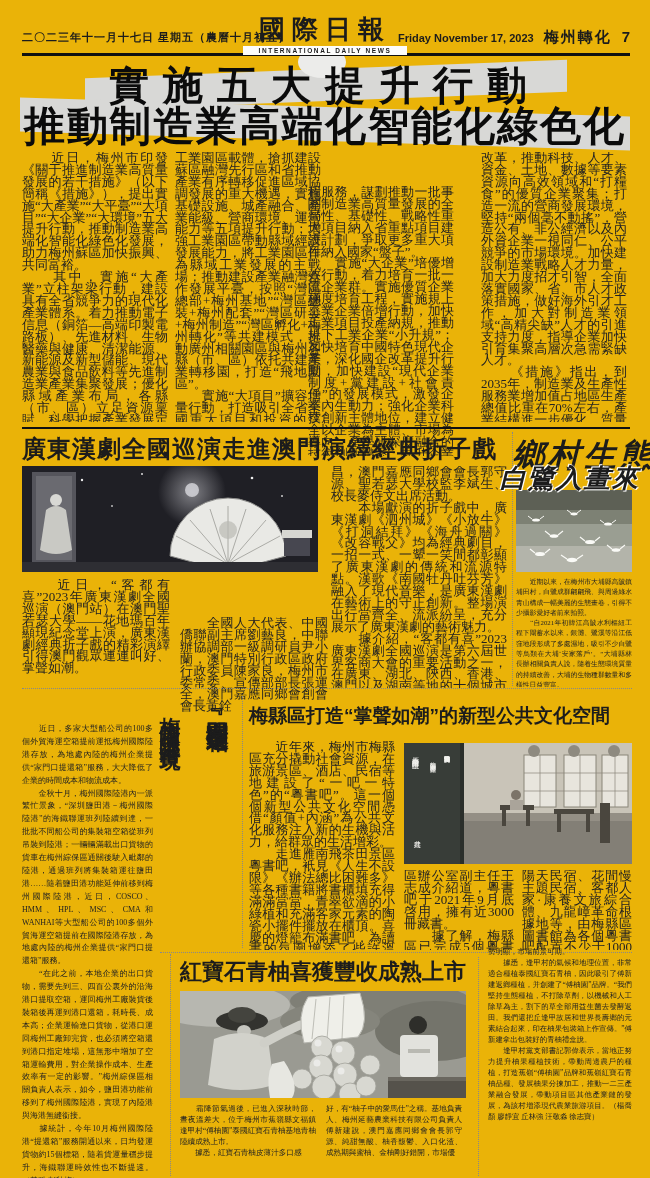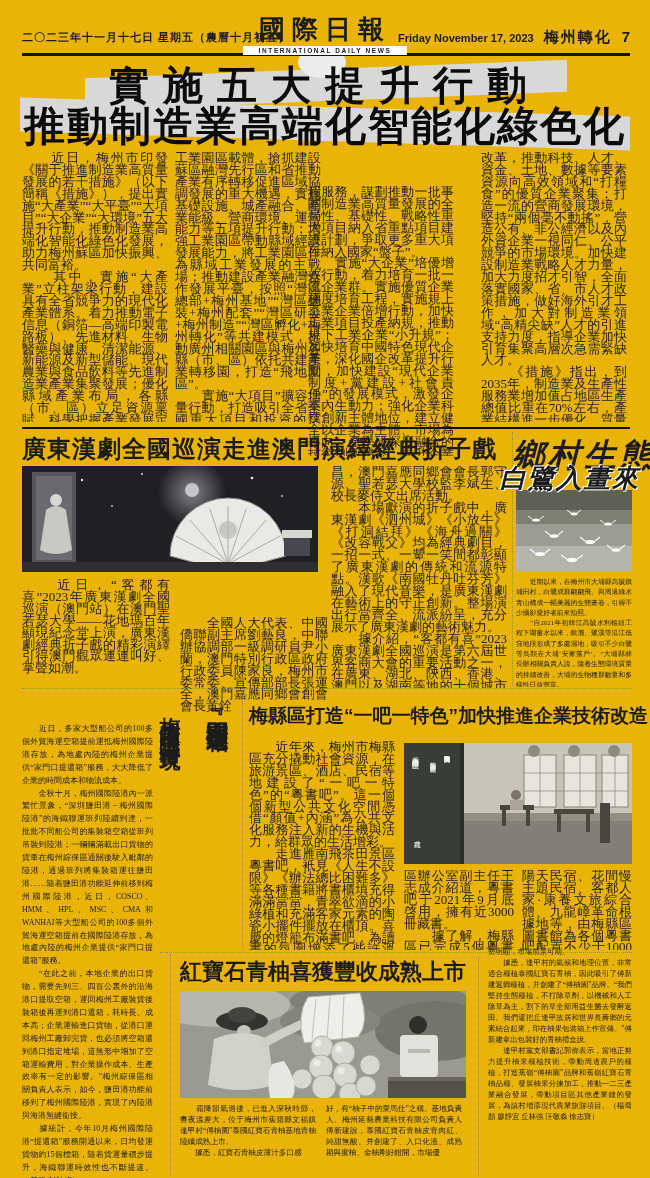--- a/index.html
+++ b/index.html
@@ -186,21 +186,21 @@
   <div class="abs col" id="port-body">　　近日，多家大型船公司的100多個外貿海運空箱提前運抵梅州國際陸港存放，為地處內陸的梅州企業提供“家門口提還箱”服務，大大降低了企業的時間成本和物流成本。
 　　金秋十月，梅州國際陸港內一派繁忙景象，“深圳鹽田港－梅州國際陸港”的海鐵聯運班列陸續到達，一批批不同船公司的集裝箱空箱從班列吊裝到陸港；一輛輛滿載出口貨物的貨車在梅州綜保區通關後駛入毗鄰的陸港，通過班列將集裝箱運往鹽田港……隨着鹽田港功能延伸前移到梅州國際陸港，近日，COSCO、HMM、HPL、MSC、CMA和WANHAI等大型船公司的100多個外貿海運空箱提前在國際陸港存放，為地處內陸的梅州企業提供“家門口提還箱”服務。
 　　“在此之前，本地企業的出口貨物，需要先到三、四百公裏外的沿海港口提取空箱，運回梅州工廠裝貨後裝箱後再運到港口還箱，耗時長、成本高；企業運輸進口貨物，從港口運回梅州工廠卸完貨，也必須將空箱還到港口指定堆場，這無形中增加了空箱運輸費用，對企業操作成本、生產效率有一定的影響。”梅州綜保區相關負責人表示，如今，鹽田港功能前移到了梅州國際陸港，實現了內陸港與海港無縫銜接。
 　　據統計，今年10月梅州國際陸港“提還箱”服務開通以來，日均發運貨物約15個標箱，隨着貨運量穩步提升，海鐵聯運時效性也不斷提速。　（黃科 彭秋梅）</div>
   <div class="abs" id="port-title">
     <span class="vtxt" id="port-t-left">梅州國際陸港實現</span>
     <span class="vtxt" id="port-t-right">『家門口提還箱』</span>
   </div>
   <div class="abs vdot" id="sep-port-bar"></div>
 
-  <div class="abs" id="bar-h">梅縣區打造“一吧一特色”加快推進企業技術改造</div>
+  <div class="abs" id="bar-h">梅縣區打造“掌聲如潮”的新型公共文化空間</div>
   <div class="abs col" id="bar-c1">　　近年來，梅州市梅縣區充分撬動社會資源，在旅游景區、酒店、民宿等地建設了“一吧一特色”的“粵書吧”。這一個個新型公共文化空間憑借“顏值+內涵”為公共文化服務注入新的生機與活力，給群眾的生活增彩。
 　　走進雁南飛茶田景區粵書吧，衹見《人生不設限》《辦法總比困難多》等各種書籍將書櫃填充得滿滿當當，青翠欲滴的小綠植和充滿客家元素的陶瓷小擺件擺放在櫃頂。喜慶的燈籠布滿書吧，為讀書的氛圍增添了些許溫馨。“我們結合景區特色，在粵書吧旁設置了茶文化展示區，不同品種的茶葉，形態可掬的茶具，還經常有工作人員表演茶藝，游客們累了可以在粵書吧歇腳，閱讀書籍充實旅程，又打開了了解茶文化的新窗口。”雁南飛茶田景</div>
   <div class="abs photo" id="bar-photo">
     <svg width="228" height="121">
       <rect width="228" height="121" fill="#c9c4b8"></rect>
       <rect y="70" width="228" height="51" fill="#837f76"></rect>
       <rect y="70" width="228" height="8" fill="#948f85"></rect>
       <g fill="#e8e5dd" stroke="#8a8578" stroke-width="1">
         <rect x="120" y="12" width="32" height="52"></rect>
           <rect x="160" y="12" width="32" height="52"></rect>
@@ -281,18 +281,18 @@
       <path d="M104 70 q16 24 8 37 l-22 0 q-4 -22 2 -34 Z" fill="#e7e7e1"></path>
       <circle cx="238" cy="34" r="9" fill="#2e2e2a"></circle>
       <rect x="220" y="44" width="38" height="42" rx="4" fill="#e2e2dd"></rect>
       <rect x="228" y="58" width="22" height="4" fill="#b9b9b2"></rect>
       <rect x="208" y="86" width="78" height="21" fill="#55524b"></rect>
       <rect x="208" y="86" width="78" height="4" fill="#6a675f"></rect>
     </svg>
   </div>
   <div class="abs col" id="pom-c1">　　霜降節氣過後，已進入深秋時節，晝夜溫差大，位于梅州市蕉嶺縣文福鎮逢甲村“傅柚園”泰國紅寶石青柚基地青柚陸續成熟上市。
 　　據悉，紅寶石青柚皮薄汁多口感</div>
-  <div class="abs col" id="pom-c2">好，有“柚子中的愛馬仕”之稱。基地負責人、梅州延藝農業科技有限公司負責人傅新建說，泰國紅寶石青柚皮青肉紅、純甜無酸、并創建了、入口化渣、成熟期與蜜柚、金柚剛好錯開，市場優</div>
+  <div class="abs col" id="pom-c2">好，有“柚子中的愛馬仕”之稱。基地負責人、梅州延藝農業科技有限公司負責人傅新建說，澳門嘉應同鄉會會長郭守源、純甜無酸、柚香馥鬱、入口化渣、成熟期與蜜柚、金柚剛好錯開，市場優</div>
   <div class="abs col" id="pom-c3">勢明顯，市場前景可期。
 　　據悉，逢甲村的氣候和地理位置，非常適合種植泰國紅寶石青柚，因此吸引了傅新建返鄉種植，并創建了“傅柚園”品牌。“我們堅持生態種植，不打除草劑，以機械和人工除草為主，割下的草全部用益生菌去發酵返田。我們還把丘逢甲故居和世界長壽鄉的元素結合起來，印在柚果包裝箱上作宣傳。”傅新建拿出包裝好的青柚禮盒說。
 　　逢甲村黨支部書記郭偉表示，當地正努力提升柚果種植技術，帶動周邊農戶的種植，打造蕉嶺“傅柚園”品牌和蕉嶺紅寶石青柚品種、發展柚果分揀加工，推動一二三產業融合發展，帶動項目區其他產業鏈的發展，為該村增添現代農業旅游項目。（楊喬顏 廖靜宜 丘林強 汪敬淼 徐志寶）</div>
 
 </div>
 
 </body></html>

